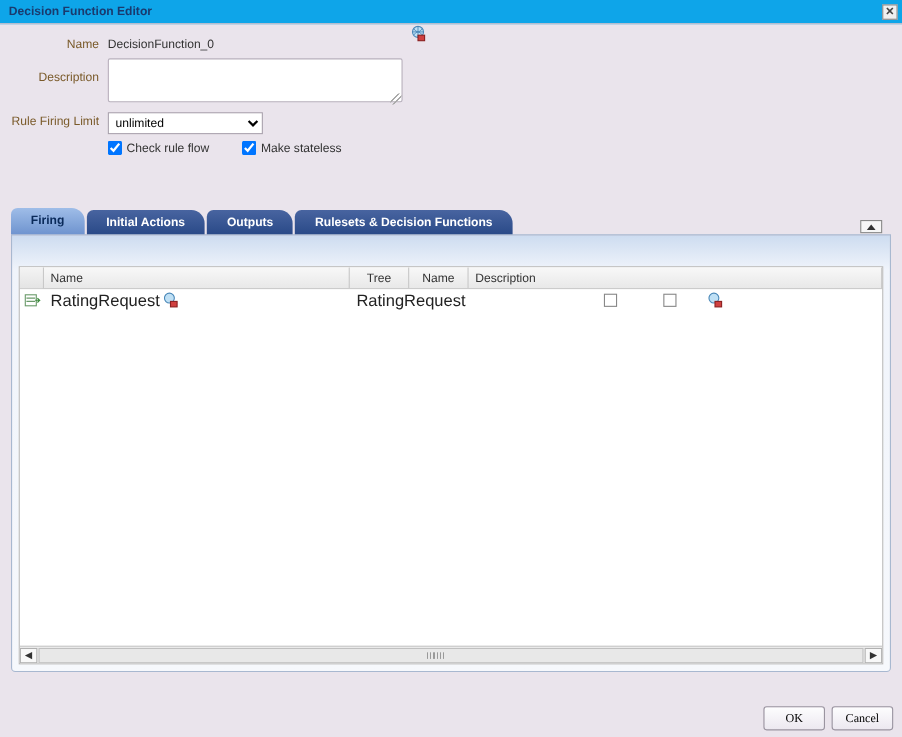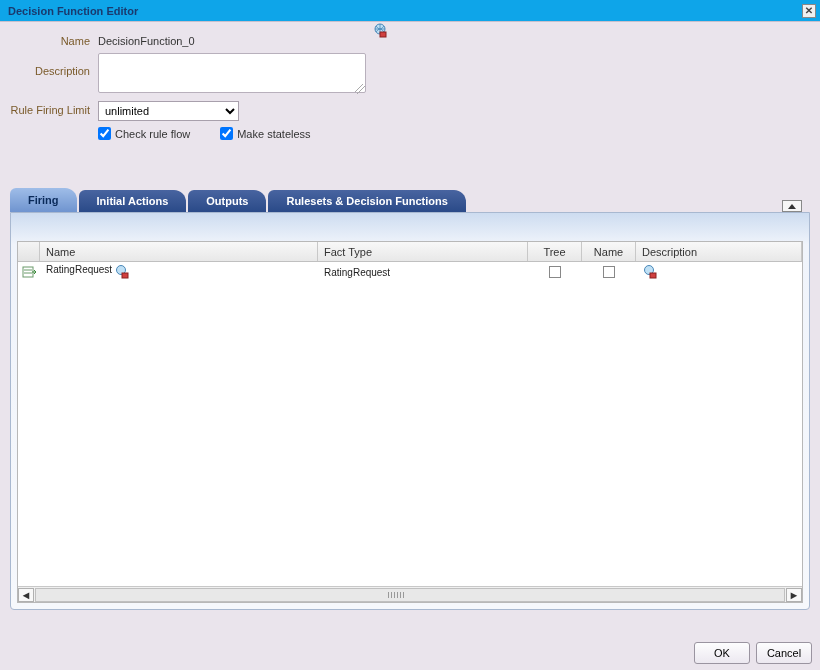--- a/index.html
+++ b/index.html
@@ -141,36 +141,36 @@
     display:flex;align-items:center;
   }
   .col-iconhead{width:22px;border-right:1px solid #c8c8c8;background:linear-gradient(#f4f4f4,#e4e4e4);}
   .col-name{flex:0 0 278px}
   .col-fact{flex:0 0 210px}
   .col-tree{flex:0 0 54px;justify-content:center}
   .col-list{flex:0 0 54px;justify-content:center}
   .col-desc{flex:1}
   .grid-body{flex:1;overflow:auto;background:#fff;}
   .grid-row{display:flex;height:20px;align-items:center;border-bottom:0;}
-  .gb-cell{padding:2px 6px;display:flex;align-items:flex-start;font-size:10px;color:#222}
+  .gb-cell{padding:2px 6px;display:flex;align-items:flex-start;font-size:15px;color:#222}
   .row-icon{width:22px;display:flex;align-items:center;justify-content:center}
   .small-chk{width:12px;height:12px;border:1px solid #888;background:#fff;}
   .hscroll{
     height:16px;border-top:1px solid #c8c8c8;background:#f0f0f0;
     position:relative;display:flex;align-items:center;
   }
   .hscroll .arrow{width:16px;height:14px;border:1px solid #b0b0b0;background:#f8f8f8;display:flex;align-items:center;justify-content:center}
   .hscroll .track{flex:1;height:14px;background:#e8e8e8;border:1px solid #c0c0c0;margin:0 1px;position:relative}
   .hscroll .track::after{content:"";position:absolute;left:47%;top:3px;width:18px;height:6px;background:repeating-linear-gradient(90deg,#999,#999 1px,transparent 1px,transparent 3px);}
   .dialog-buttons{
     position:absolute;bottom:6px;right:8px;display:flex;gap:6px;
   }
   .btn{
     min-width:56px;height:22px;border:1px solid #9a94a0;background:linear-gradient(#fdfdfe,#ece8f0);
-    border-radius:3px;font-family:Liberation Sans, sans-serif;font-size:11px;cursor:pointer;
+    border-radius:3px;font-family:Liberation Serif, serif;font-size:11px;cursor:pointer;
   }
   .flag-besides{margin-left:6px;position:relative;top:-30px}
 </style>
 </head>
 <body>
 
 <div class="titlebar">
   <span>Decision Function Editor</span>
   <span class="close">✕</span>
 </div>
@@ -227,21 +227,20 @@
     <div class="tab">Initial Actions</div>
     <div class="tab">Outputs</div>
     <div class="tab">Rulesets &amp; Decision Functions</div>
   </div>
 
   <div class="content-pane">
     <div class="grid">
       <div class="grid-header">
         <div class="col-iconhead"></div>
         <div class="gh-cell col-name">Name</div>
-        <div class="gh-cell col-fact">Fact Type</div>
         <div class="gh-cell col-tree">Tree</div>
         <div class="gh-cell col-list">Name</div>
         <div class="gh-cell col-desc">Description</div>
       </div>
       <div class="grid-body">
         <div class="grid-row">
           <div class="row-icon">
             <svg width="16" height="16" viewBox="0 0 16 16">
                 <rect x="2" y="3" width="10" height="10" fill="#fff" stroke="#6a9a6a"></rect>
                 <path d="M3 6 L11 6 M3 9 L11 9" stroke="#6a9a6a"></path>

